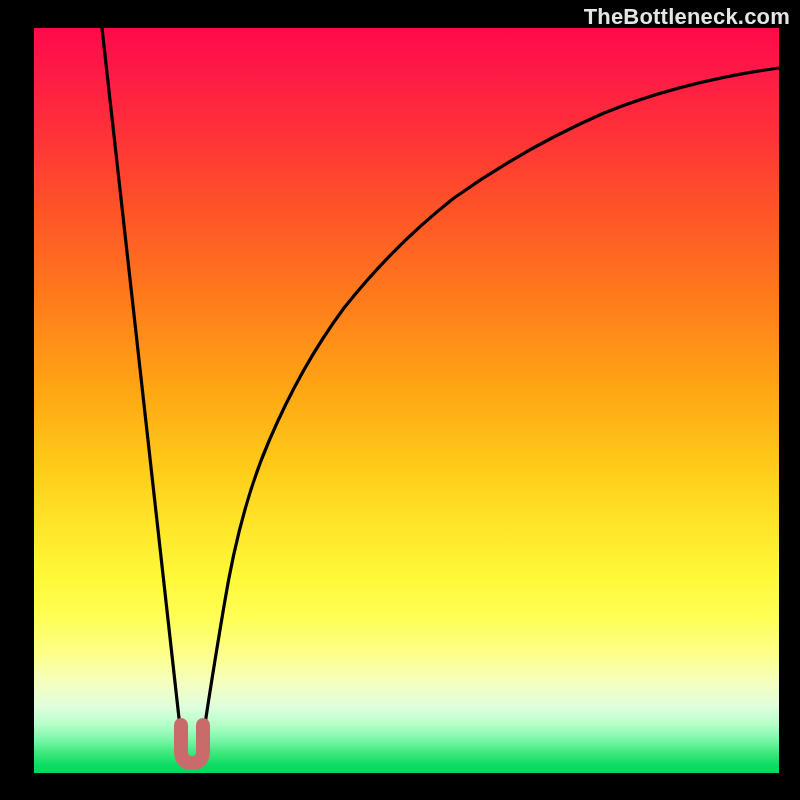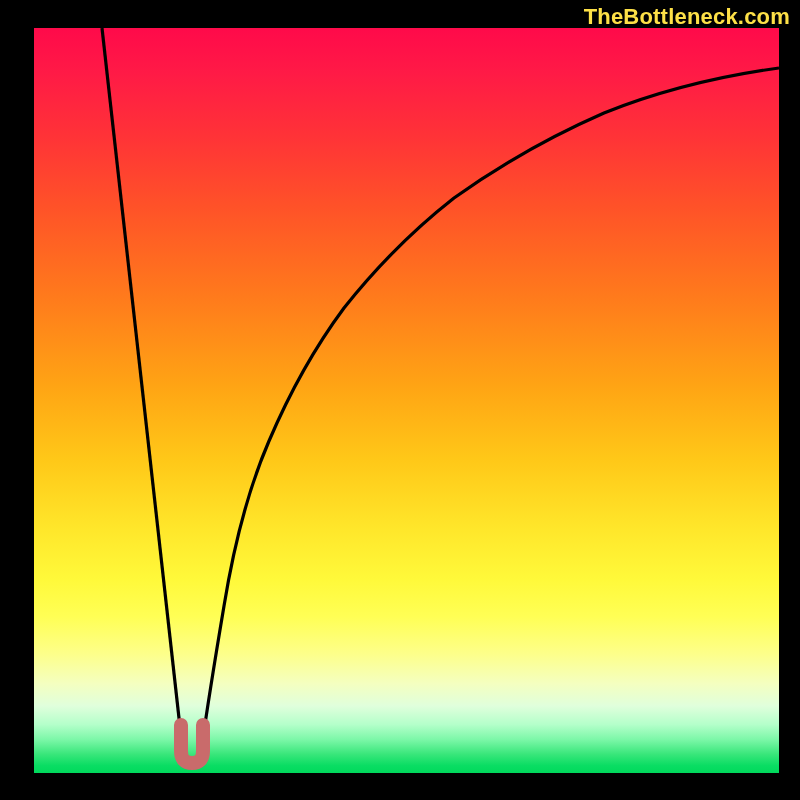--- a/index.html
+++ b/index.html
@@ -56,21 +56,21 @@
     position: absolute;
     fill: none;
   }
   .watermark {
     position: absolute;
     top: 4px;
     right: 10px;
     font-family: Arial, Helvetica, sans-serif;
     font-size: 22px;
     font-weight: 600;
-    color: #fde047;
+    color: #e5e5e5;
     letter-spacing: 0.2px;
     user-select: none;
   }
 </style>
 </head>
 <body>
 
 <div class="frame">
   <div class="gradient"></div>
 

